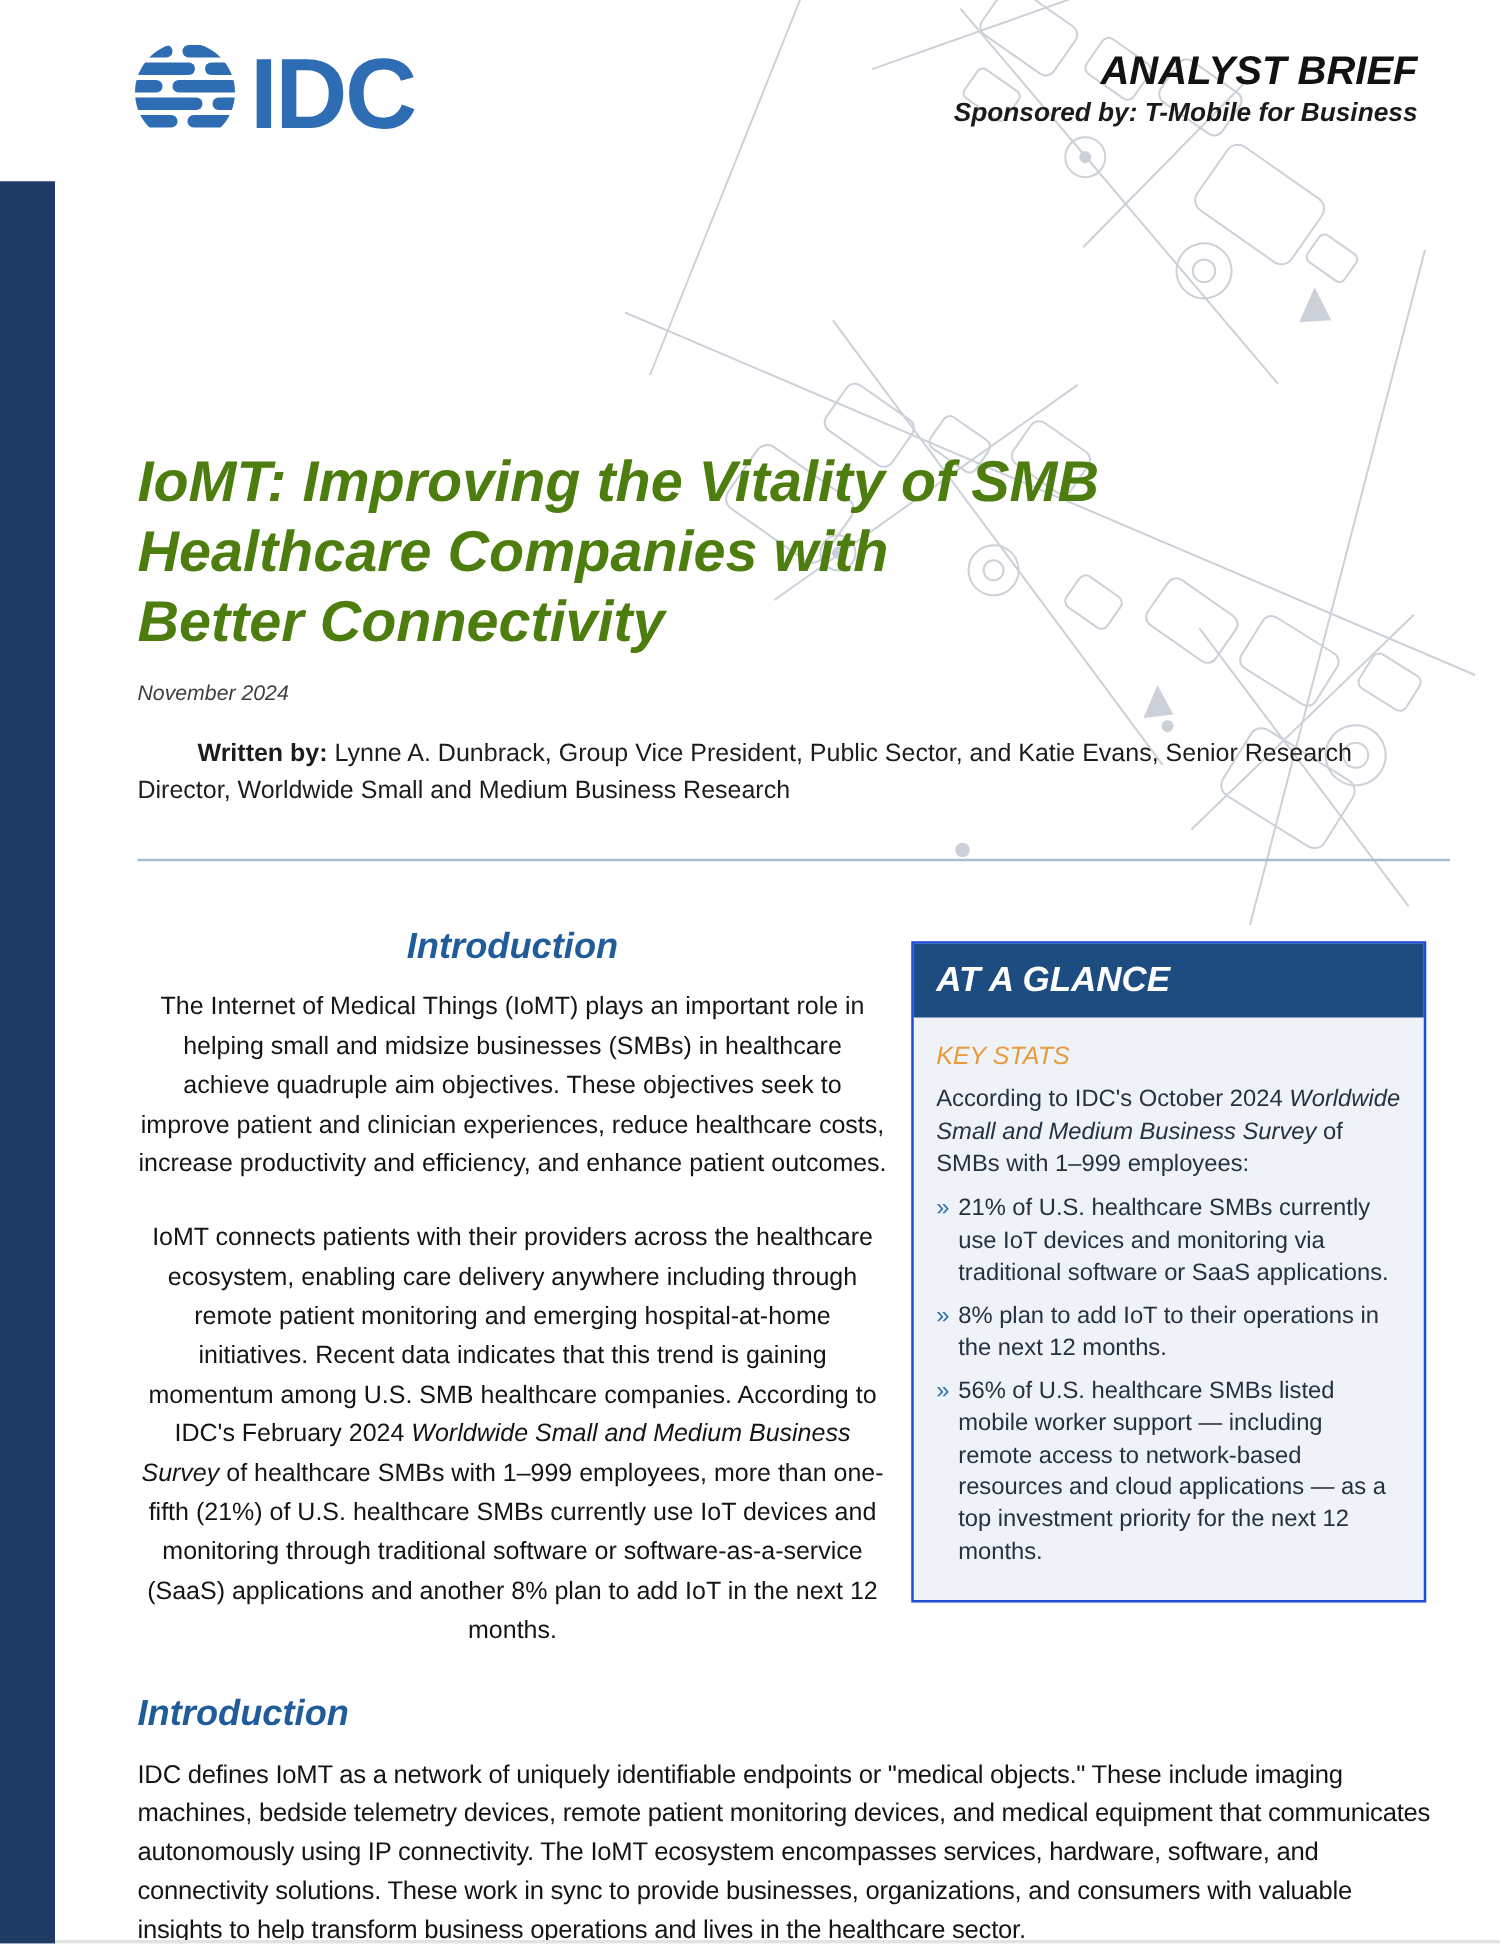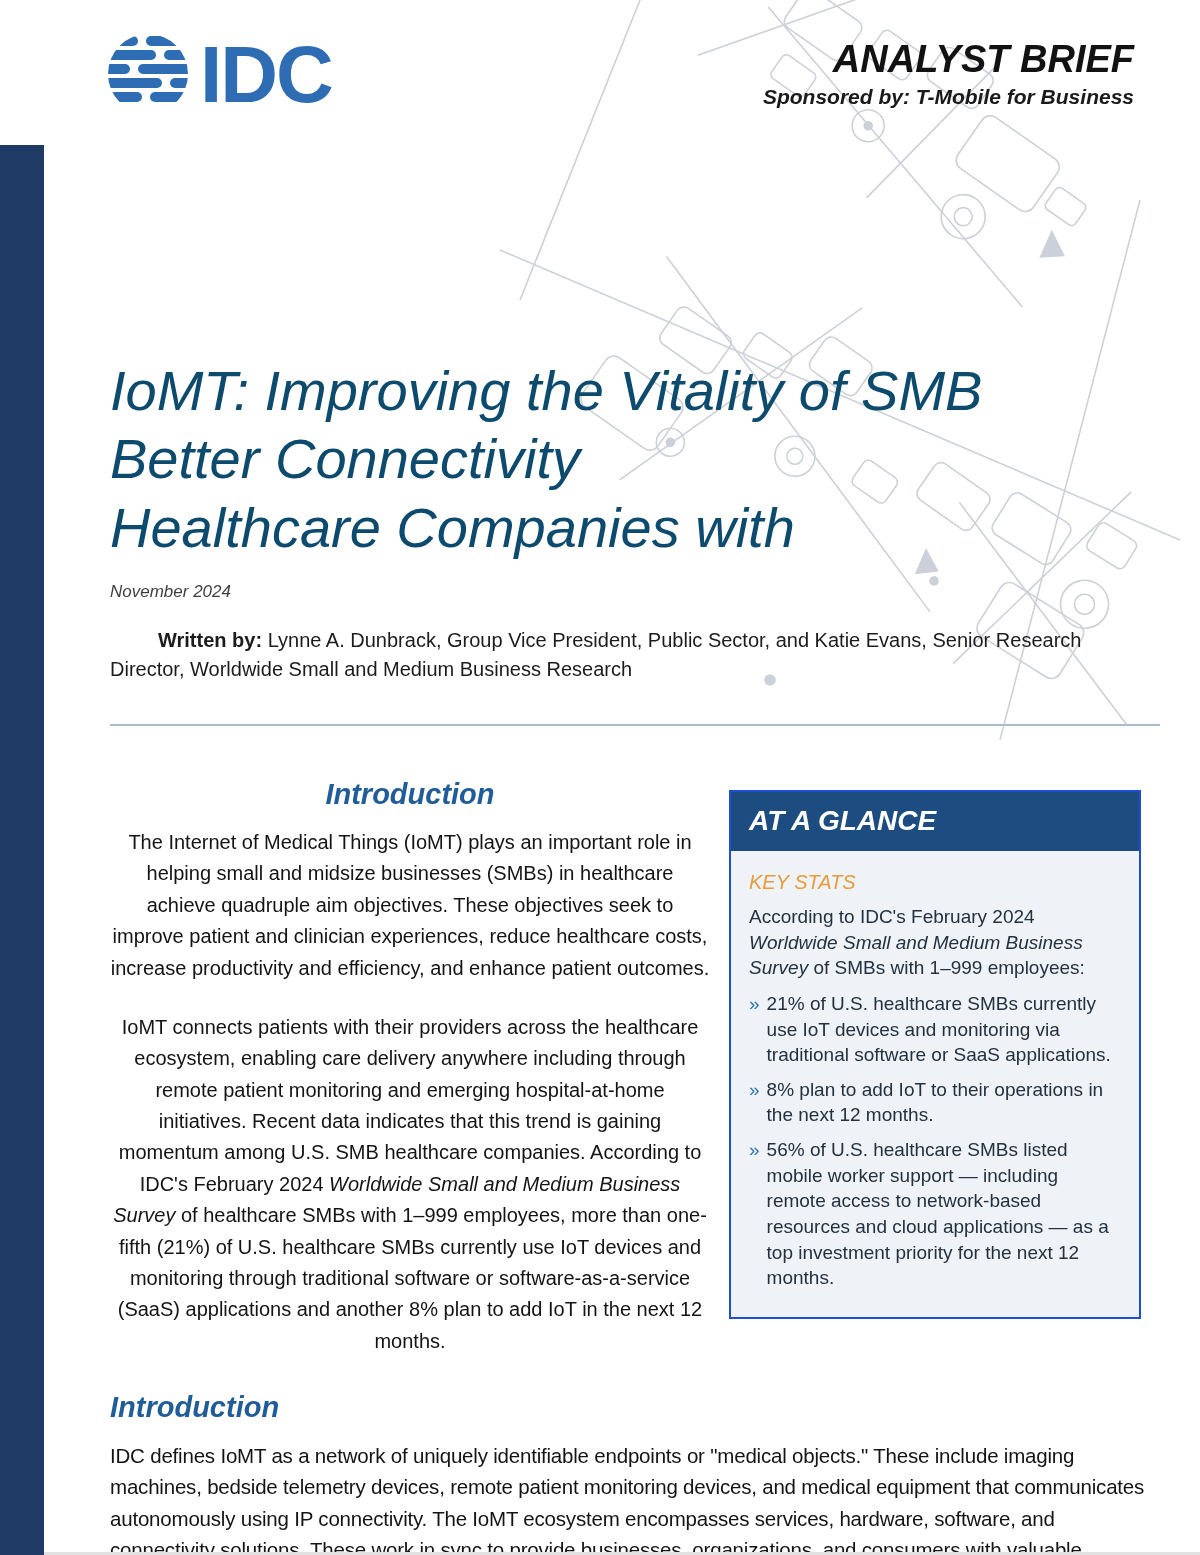--- a/index.html
+++ b/index.html
@@ -6,37 +6,37 @@
   .page{
     position:relative;width:1200px;height:1555px;background:#ffffff;overflow:hidden;
     font-family:"Liberation Sans", sans-serif;color:#161616;
   }
   
   .bg-art{position:absolute;top:0;right:0;z-index:0;color:#ccd1d9;}
   
   .top{position:absolute;top:0;left:0;width:1200px;height:145px;z-index:2;}
   .logo{position:absolute;left:106px;top:32px;}
   .brief{position:absolute;right:66px;top:38px;text-align:right;}
-  .brief-title{font-size:38px;font-weight:800;font-style:italic;color:#121212;letter-spacing:0px;}
+  .brief-title{font-size:32px;font-weight:800;font-style:italic;color:#121212;letter-spacing:0px;}
   .brief-sponsor{font-size:21px;font-style:italic;font-weight:600;color:#1a1a1a;margin-top:4px;}
   
   .banner{
     position:absolute;top:145px;left:0;width:1155px;height:160px;z-index:2;
     background:linear-gradient(90deg,#16345c 0%,#1d4370 28%,#2e6195 62%,#3f7cba 100%);
   }
   .banner-art{position:absolute;right:0;top:0;color:#173f6a;opacity:.35;}
   .banner-text{
     position:relative;margin:0;padding:46px 0 0 112px;max-width:1005px;
     color:#ffffff;font-size:27px;font-weight:700;line-height:1.5;
   }
   
   .side-strip{position:absolute;top:145px;left:0;width:44px;height:1410px;background:#203a66;z-index:3;}
   
   .content{position:absolute;top:305px;left:44px;width:1156px;z-index:1;}
-  .title{margin:52px 0 0 66px;font-size:56px;line-height:1.22;font-weight:400;font-style:italic;color:#0c4a6e;}
+  .title{margin:52px 0 0 66px;font-size:46px;line-height:1.22;font-weight:700;font-style:italic;color:#4d7c0f;}
   .title span{display:block;}
   .date{margin:20px 0 0 66px;font-size:17px;font-style:italic;color:#3f3f3f;}
   .byline{margin:24px 0 0 66px;max-width:1005px;font-size:20px;line-height:1.45;color:#1c1c1c;}
   .byline strong{font-weight:700;margin-left:48px;}
   .divider{margin:40px 0 0 66px;width:1050px;border:none;border-top:2px solid #a9bccb;}
   .columns{display:flex;margin:52px 0 0 66px;}
   .col-left{width:600px;text-align:center;}
   h2.sec{margin:0 0 16px 0;font-size:29px;font-weight:700;font-style:italic;color:#1f5c99;}
   .col-left p{margin:0 0 28px 0;font-size:20px;line-height:1.57;color:#141414;}
   .col-left em, .glance em{font-style:italic;}
@@ -137,39 +137,39 @@
       <div class="brief-sponsor">Sponsored by: T-Mobile for Business</div>
     </div>
   </header>
 
 
   <div class="side-strip"></div>
 
   <main class="content">
     <h1 class="title">
       <span>IoMT: Improving the Vitality of SMB</span>
+      <span>Healthcare Companies with</span>
       <span>Better Connectivity</span>
-      <span>Healthcare Companies with</span>
     </h1>
     <p class="date">November 2024</p>
     <p class="byline"><strong>Written by:</strong><span> Lynne A. Dunbrack, Group Vice President, Public Sector, and Katie Evans, Senior Research Director, Worldwide Small and Medium Business Research</span></p>
     <hr class="divider">
 
     <div class="columns">
       <div class="col-left">
         <h2 class="sec">Introduction</h2>
         <p>The Internet of Medical Things (IoMT) plays an important role in helping small and midsize businesses (SMBs) in healthcare achieve quadruple aim objectives. These objectives seek to improve patient and clinician experiences, reduce healthcare costs, increase productivity and efficiency, and enhance patient outcomes.</p>
         <p><span>IoMT connects patients with their providers across the healthcare ecosystem, enabling care delivery anywhere including through remote patient monitoring and emerging hospital-at-home initiatives. Recent data indicates that this trend is gaining momentum among U.S. SMB healthcare companies. According to IDC's February 2024 </span><em>Worldwide Small and Medium Business Survey</em><span> of healthcare SMBs with 1–999 employees, more than one- fifth (21%) of U.S. healthcare SMBs currently use IoT devices and monitoring through traditional software or software-as-a-service (SaaS) applications and another 8% plan to add IoT in the next 12 months.</span></p>
       </div>
 
       <aside class="glance">
         <div class="glance-header">AT A GLANCE</div>
         <div class="glance-body">
           <div class="keystats">KEY STATS</div>
-          <p class="glance-intro"><span>According to IDC's February 2024 </span><em>Worldwide Small and Medium Business Survey</em><span> of SMBs with 1–999 employees:</span></p>
+          <p class="glance-intro"><span>According to IDC's October 2024 </span><em>Worldwide Small and Medium Business Survey</em><span> of SMBs with 1–999 employees:</span></p>
           <div class="g-bullet">
               <span class="g-marker">»</span>
               <span>21% of U.S. healthcare SMBs currently use IoT devices and monitoring via traditional software or SaaS applications.</span>
             </div>
           <div class="g-bullet">
               <span class="g-marker">»</span>
               <span>8% plan to add IoT to their operations in the next 12 months.</span>
             </div>
           <div class="g-bullet">
               <span class="g-marker">»</span>

